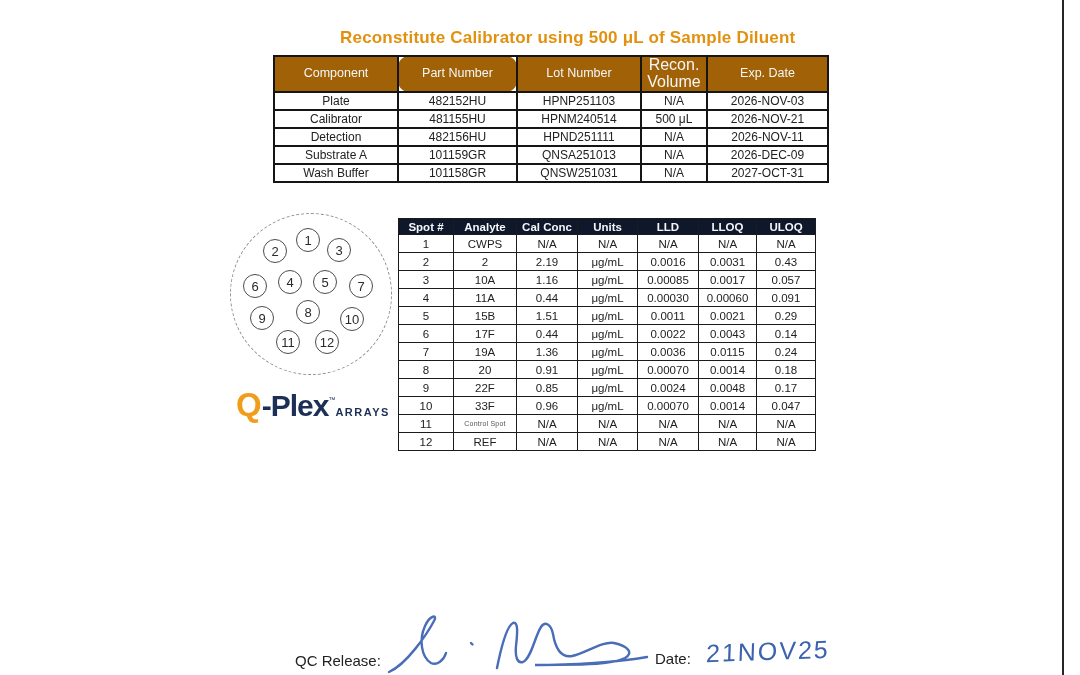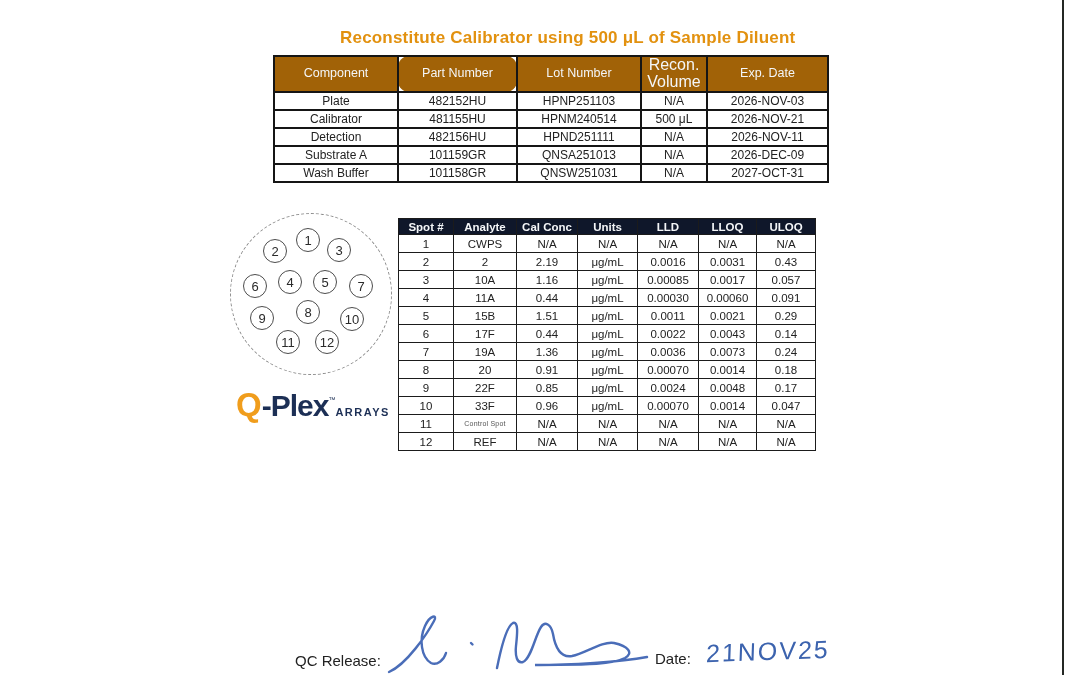--- a/index.html
+++ b/index.html
@@ -223,21 +223,21 @@
         <td>0.0022</td>
         <td>0.0043</td>
         <td>0.14</td>
       </tr>
       <tr>
         <td>7</td>
         <td>19A</td>
         <td>1.36</td>
         <td>μg/mL</td>
         <td>0.0036</td>
-        <td>0.0073</td>
+        <td>0.0115</td>
         <td>0.24</td>
       </tr>
       <tr>
         <td>8</td>
         <td>20</td>
         <td>0.91</td>
         <td>μg/mL</td>
         <td>0.00070</td>
         <td>0.0014</td>
         <td>0.18</td>

